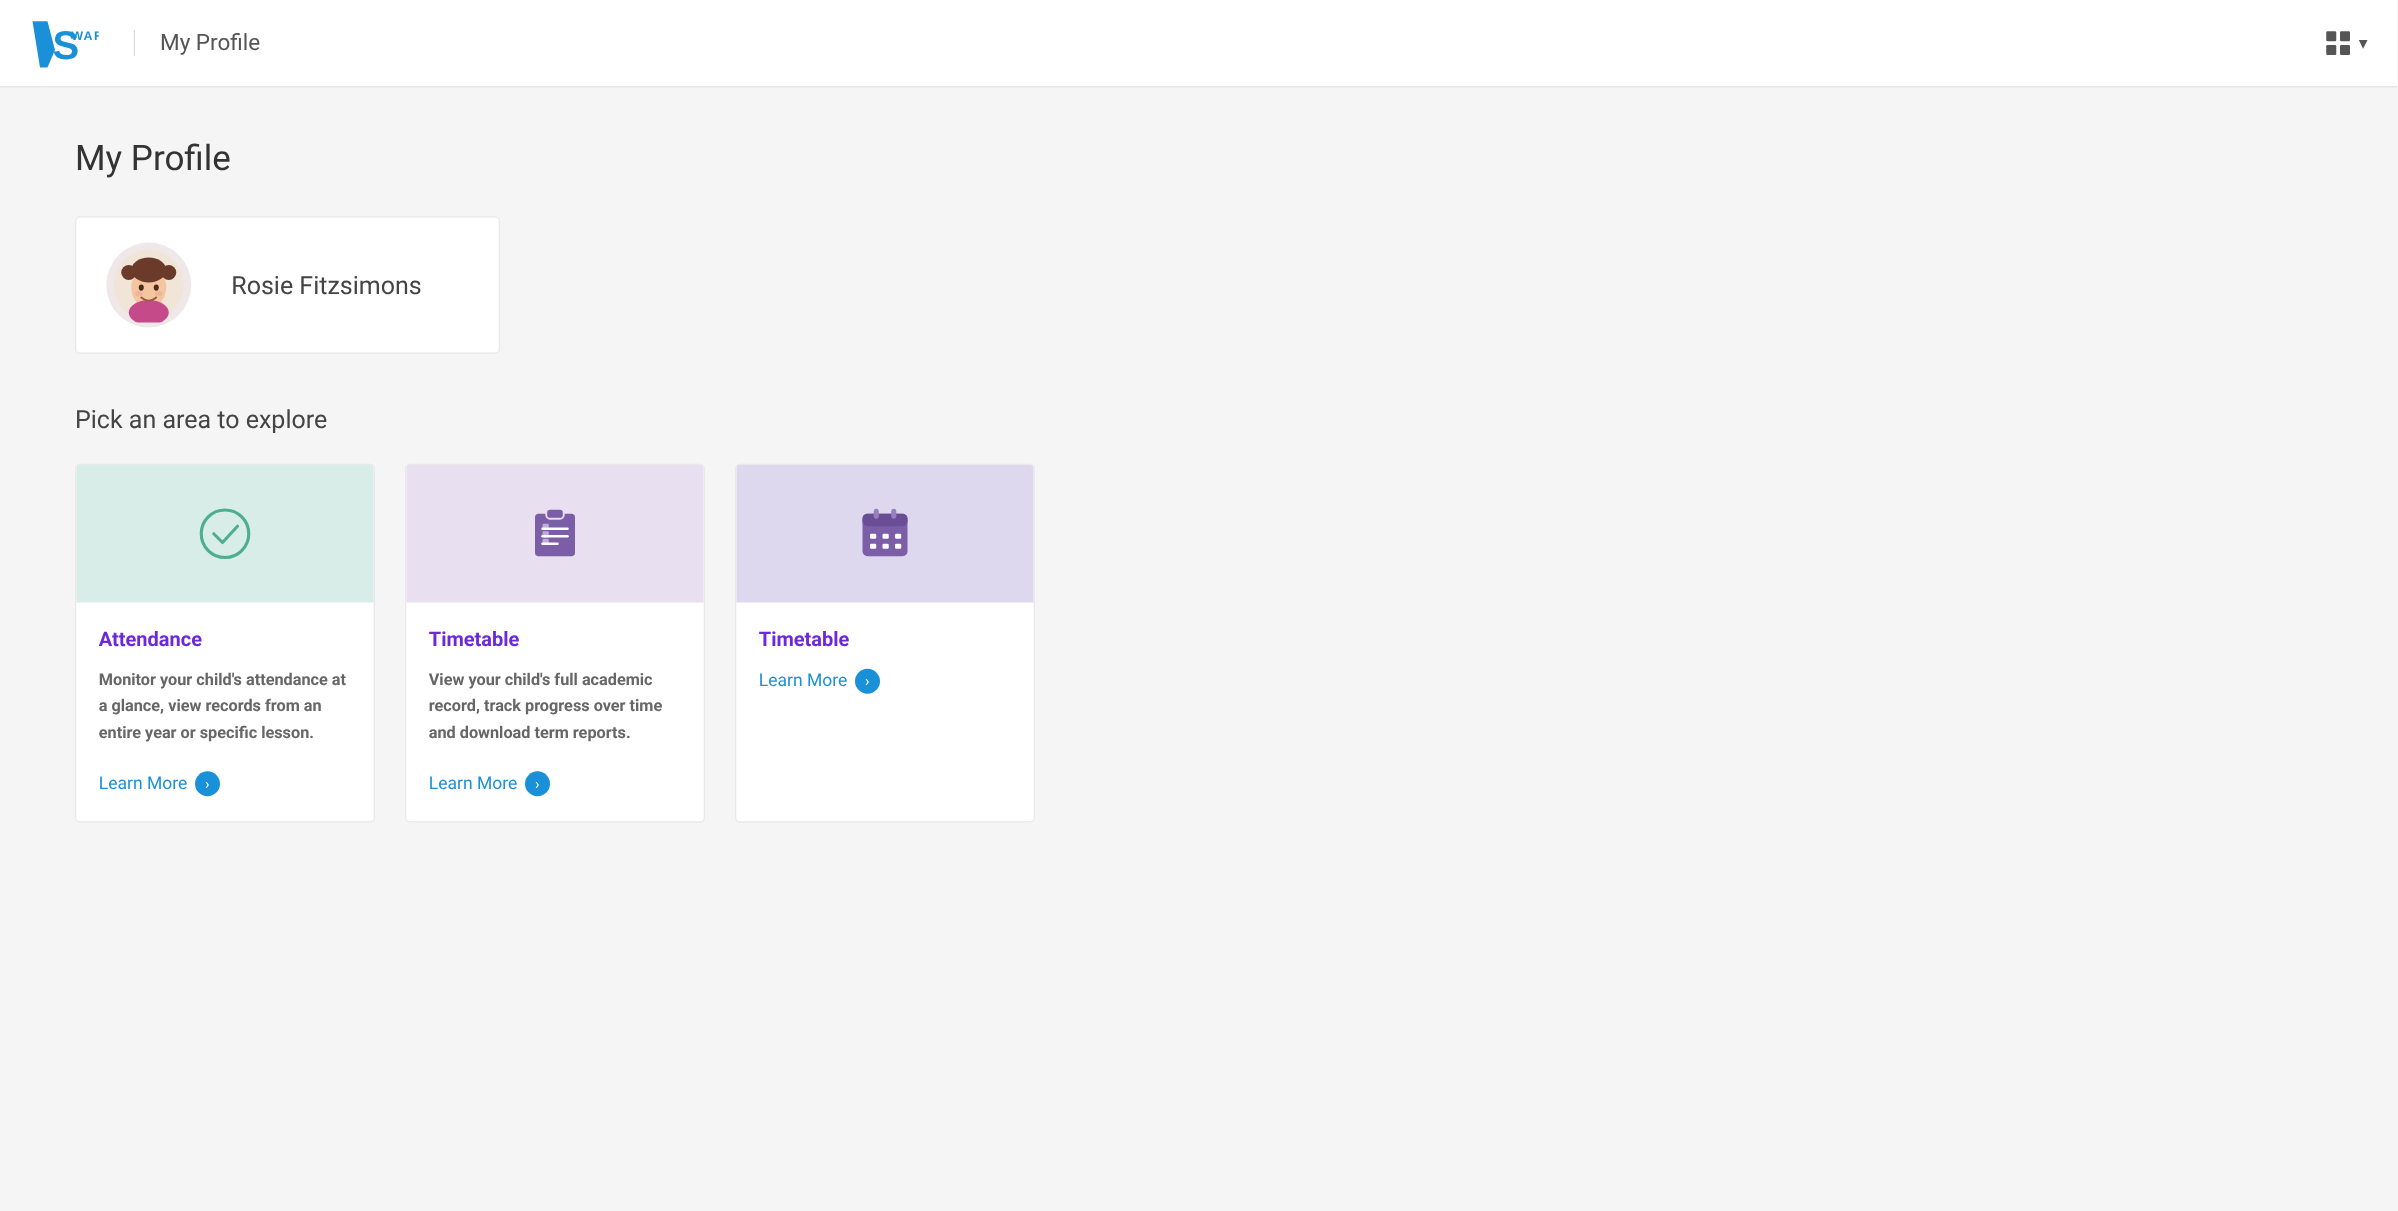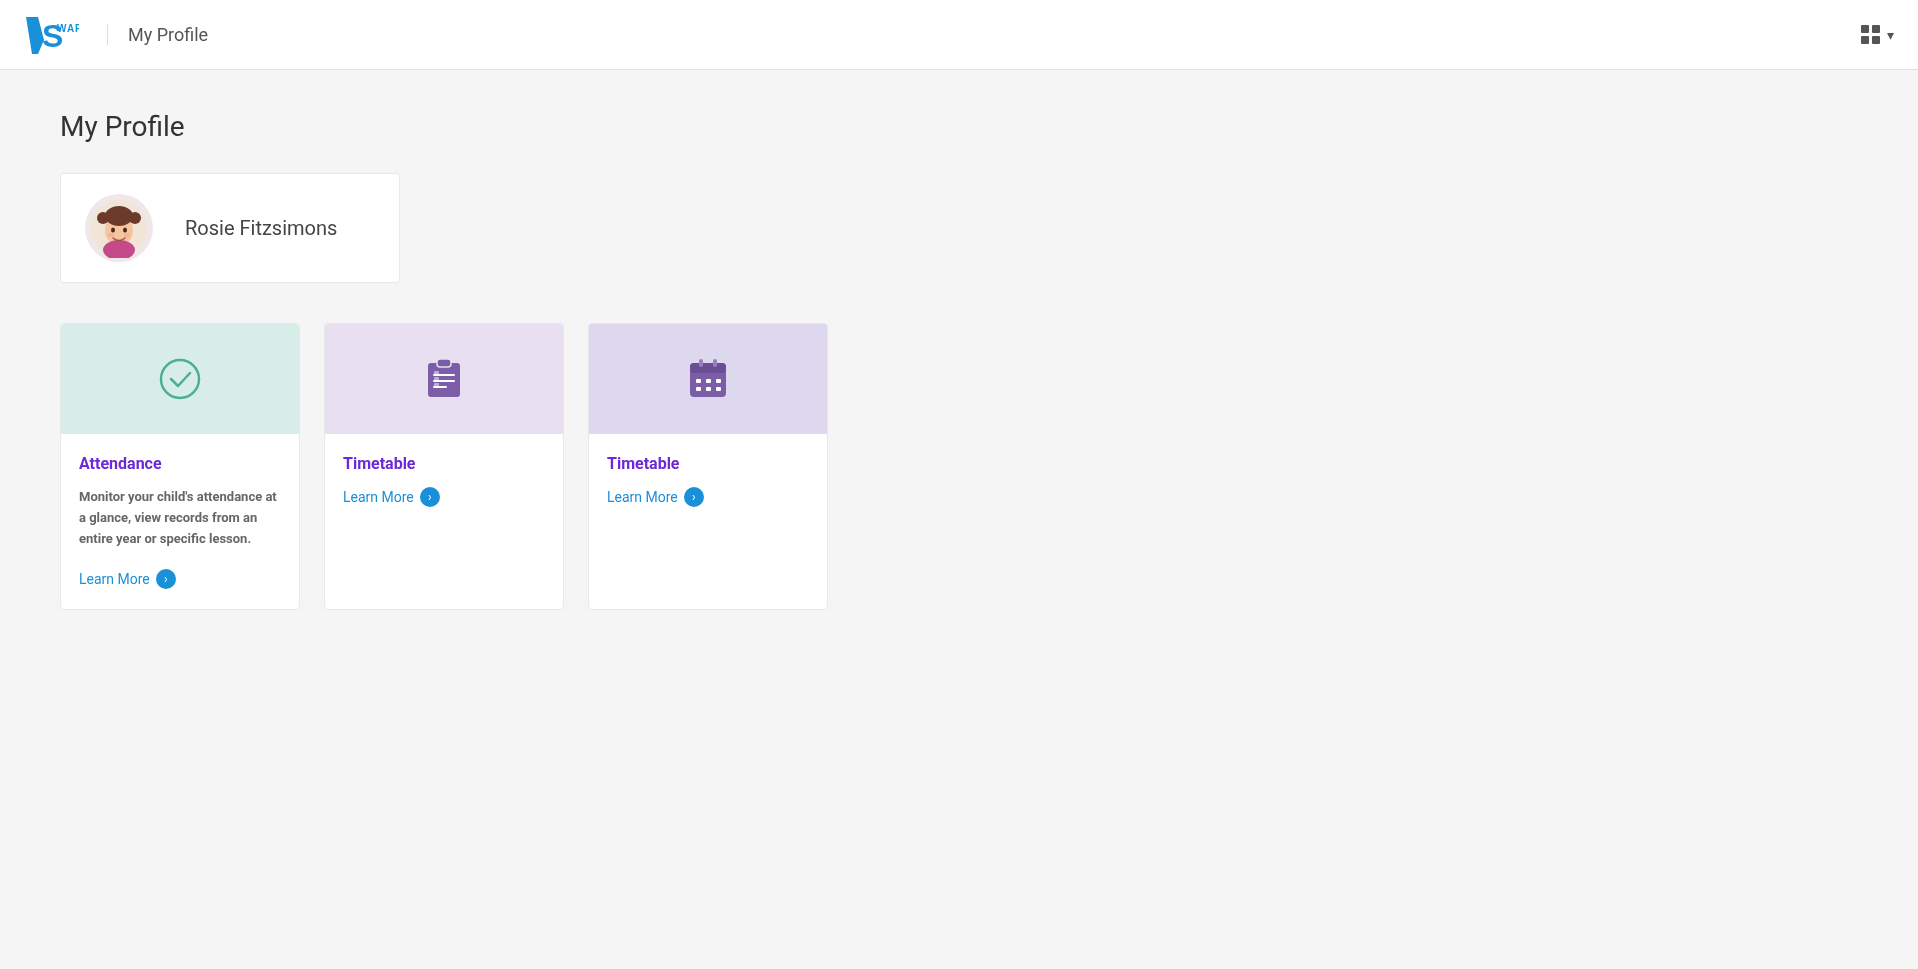--- a/index.html
+++ b/index.html
@@ -244,20 +244,21 @@
 
         <path d="M24 40 Q30 45 36 40" stroke="#9b5a3a" stroke-width="1.5" fill="none" stroke-linecap="round"></path>
 
         <ellipse cx="22" cy="37" rx="3" ry="2" fill="#f0a0a0" opacity="0.5"></ellipse>
         <ellipse cx="38" cy="37" rx="3" ry="2" fill="#f0a0a0" opacity="0.5"></ellipse>
       </svg>
     </div>
     <div class="profile-name">Rosie Fitzsimons</div>
   </div>
 
+  <h2 class="section-heading">Pick an area to explore</h2>
 
   <div class="cards-grid">
 
     <div class="card">
       <div class="card-icon-area green">
 
         <svg class="icon-check-circle" viewBox="0 0 44 44" fill="none">
           <circle cx="22" cy="22" r="19" stroke="#4caf90" stroke-width="2.5" fill="none"></circle>
           <polyline points="13,22 20,29 32,16" stroke="#4caf90" stroke-width="2.5" stroke-linecap="round" stroke-linejoin="round"></polyline>
         </svg>
@@ -285,20 +286,21 @@
           <line x1="10" y1="24" x2="30" y2="24" stroke="white" stroke-width="2" stroke-linecap="round"></line>
           <line x1="10" y1="30" x2="22" y2="30" stroke="white" stroke-width="2" stroke-linecap="round"></line>
 
           <rect x="10" y="14" width="5" height="5" rx="1" fill="white" opacity="0.5"></rect>
           <rect x="10" y="20" width="5" height="5" rx="1" fill="white" opacity="0.5"></rect>
           <rect x="10" y="26" width="5" height="5" rx="1" fill="white" opacity="0.5"></rect>
         </svg>
       </div>
       <div class="card-body">
         <div class="card-title">Timetable</div>
+        <div class="card-description">View your child's full academic record, track progress over time and download term reports.</div>
         <a class="card-link">
           <span>Learn More</span>
           <span class="card-link-arrow">›</span>
         </a>
       </div>
     </div>
 
     <div class="card">
       <div class="card-icon-area lavender">
 

